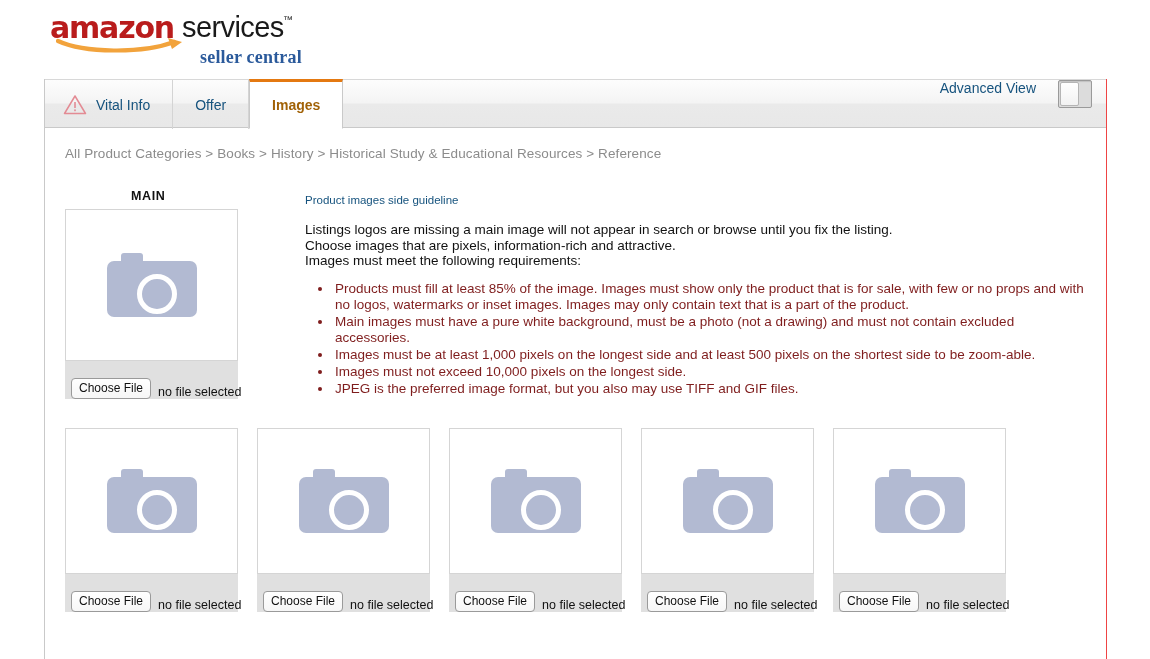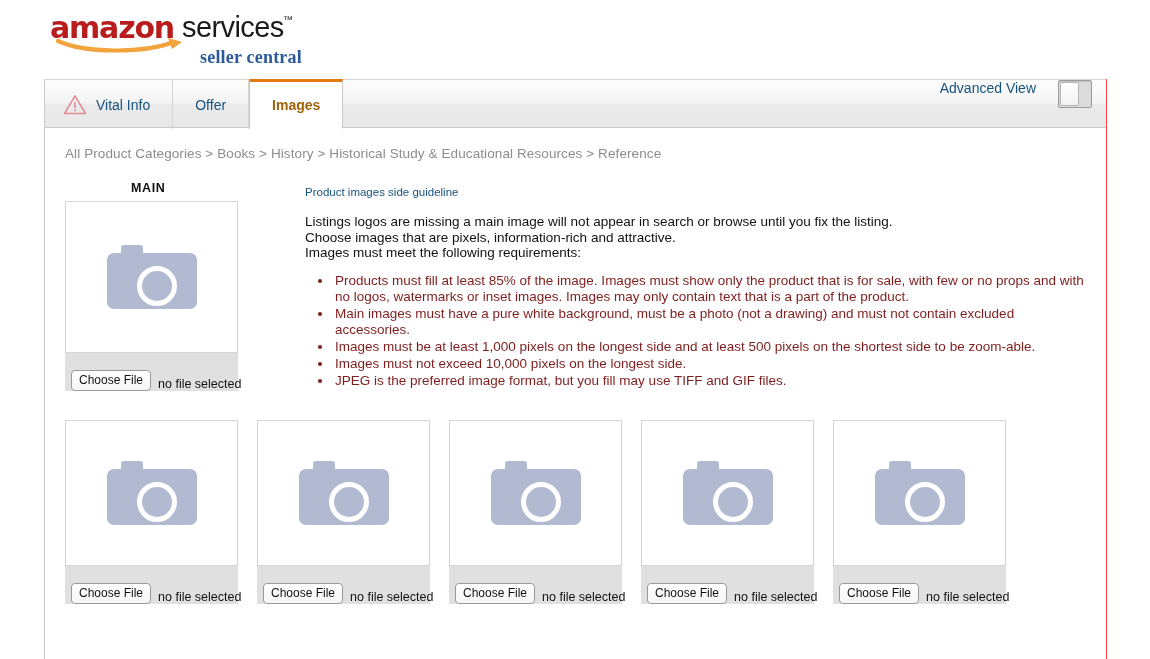--- a/index.html
+++ b/index.html
@@ -129,21 +129,21 @@
   .breadcrumb {
     padding: 18px 0 0 20px;
     font-size: 13.5px;
     color: #8c8c8c;
     letter-spacing: 0.1px;
   }
 
   
   .content { position: relative; padding: 0 20px; }
 
-  .main-row { display: flex; margin-top: 20px; }
+  .main-row { display: flex; margin-top: 28px; }
 
   .main-slot-col { width: 230px; flex: 0 0 230px; }
   .main-label {
     text-align: left;
     font-size: 12.5px;
     font-weight: bold;
     color: #111111;
     letter-spacing: 0.6px;
     padding-left: 66px;
     margin-bottom: 6px;
@@ -316,21 +316,21 @@
       <div class="instructions">
         <a class="style-link">Product images side guideline</a>
         <div class="intro-line">Listings logos are missing a main image will not appear in search or browse until you fix the listing.</div>
         <div class="intro-line">Choose images that are pixels, information-rich and attractive.</div>
         <div class="intro-line">Images must meet the following requirements:</div>
         <ul class="reqs">
           <li>Products must fill at least 85% of the image. Images must show only the product that is for sale, with few or no props and with no logos, watermarks or inset images. Images may only contain text that is a part of the product.</li>
           <li>Main images must have a pure white background, must be a photo (not a drawing) and must not contain excluded accessories.</li>
           <li>Images must be at least 1,000 pixels on the longest side and at least 500 pixels on the shortest side to be zoom-able.</li>
           <li>Images must not exceed 10,000 pixels on the longest side.</li>
-          <li>JPEG is the preferred image format, but you fill may use TIFF and GIF files.</li>
+          <li>JPEG is the preferred image format, but you also may use TIFF and GIF files.</li>
         </ul>
       </div>
 
     </div>
 
     <div class="thumb-row">
 
       <div class="slot">
         <div class="slot-box">
           <div class="cam">

